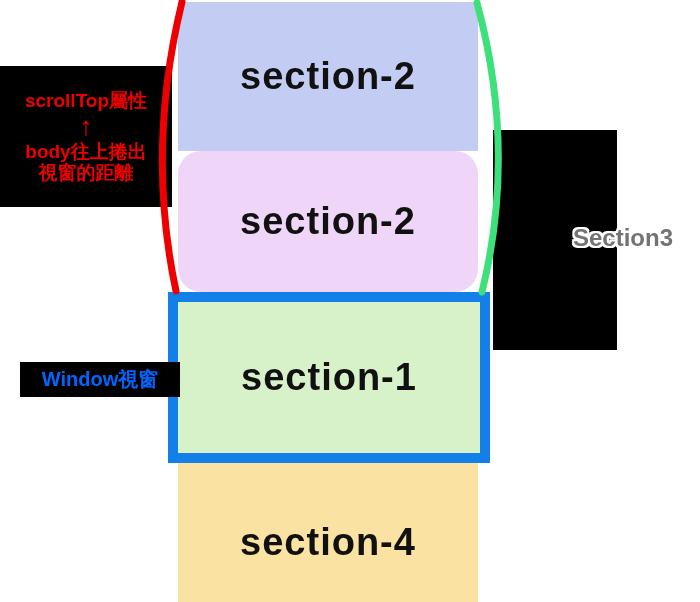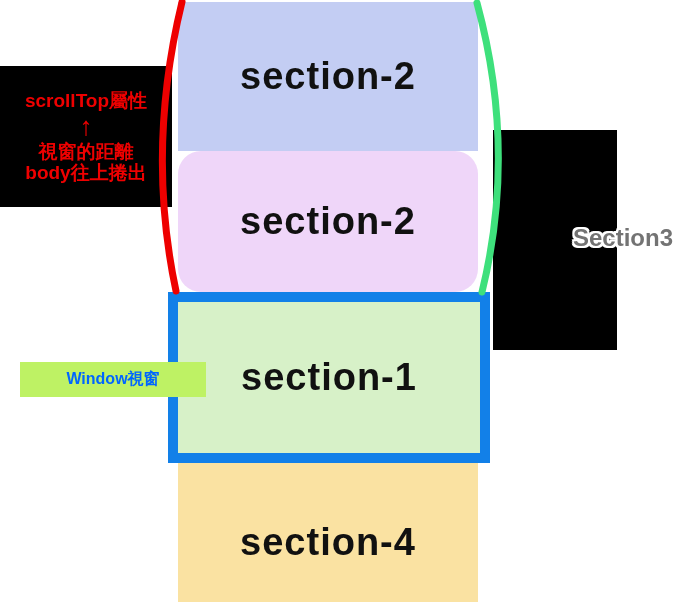--- a/index.html
+++ b/index.html
@@ -81,25 +81,25 @@
     text-shadow:
       -2px -2px 0 #ffffff, 2px -2px 0 #ffffff,
       -2px  2px 0 #ffffff, 2px  2px 0 #ffffff,
       -2px  0   0 #ffffff, 2px  0   0 #ffffff,
        0   -2px 0 #ffffff, 0    2px 0 #ffffff;
   }
   .window-box {
     position: absolute;
     left: 20px;
     top: 362px;
-    width: 186px;
+    width: 160px;
     height: 35px;
-    background: #bef264;
+    background: #000000;
     color: #0066ff;
-    font-size: 16px;
+    font-size: 20px;
     font-weight: bold;
     display: flex;
     align-items: center;
     justify-content: center;
     z-index: 4;
   }
   .arcs {
     position: absolute;
     left: 0; top: 0;
     width: 700px;
@@ -109,22 +109,22 @@
   }
 </style>
 </head>
 <body>
 
 <div class="canvas">
 
   <div class="scrolltop-box">
     <div class="line">scrollTop屬性</div>
     <div class="arrow">↑</div>
+    <div class="line">body往上捲出</div>
     <div class="line">視窗的距離</div>
-    <div class="line">body往上捲出</div>
   </div>
 
   <div class="right-black-box"></div>
 
   <div class="section sec1">
     <span>section-2</span>
   </div>
   <div class="section sec2">
     <span>section-2</span>
   </div>

